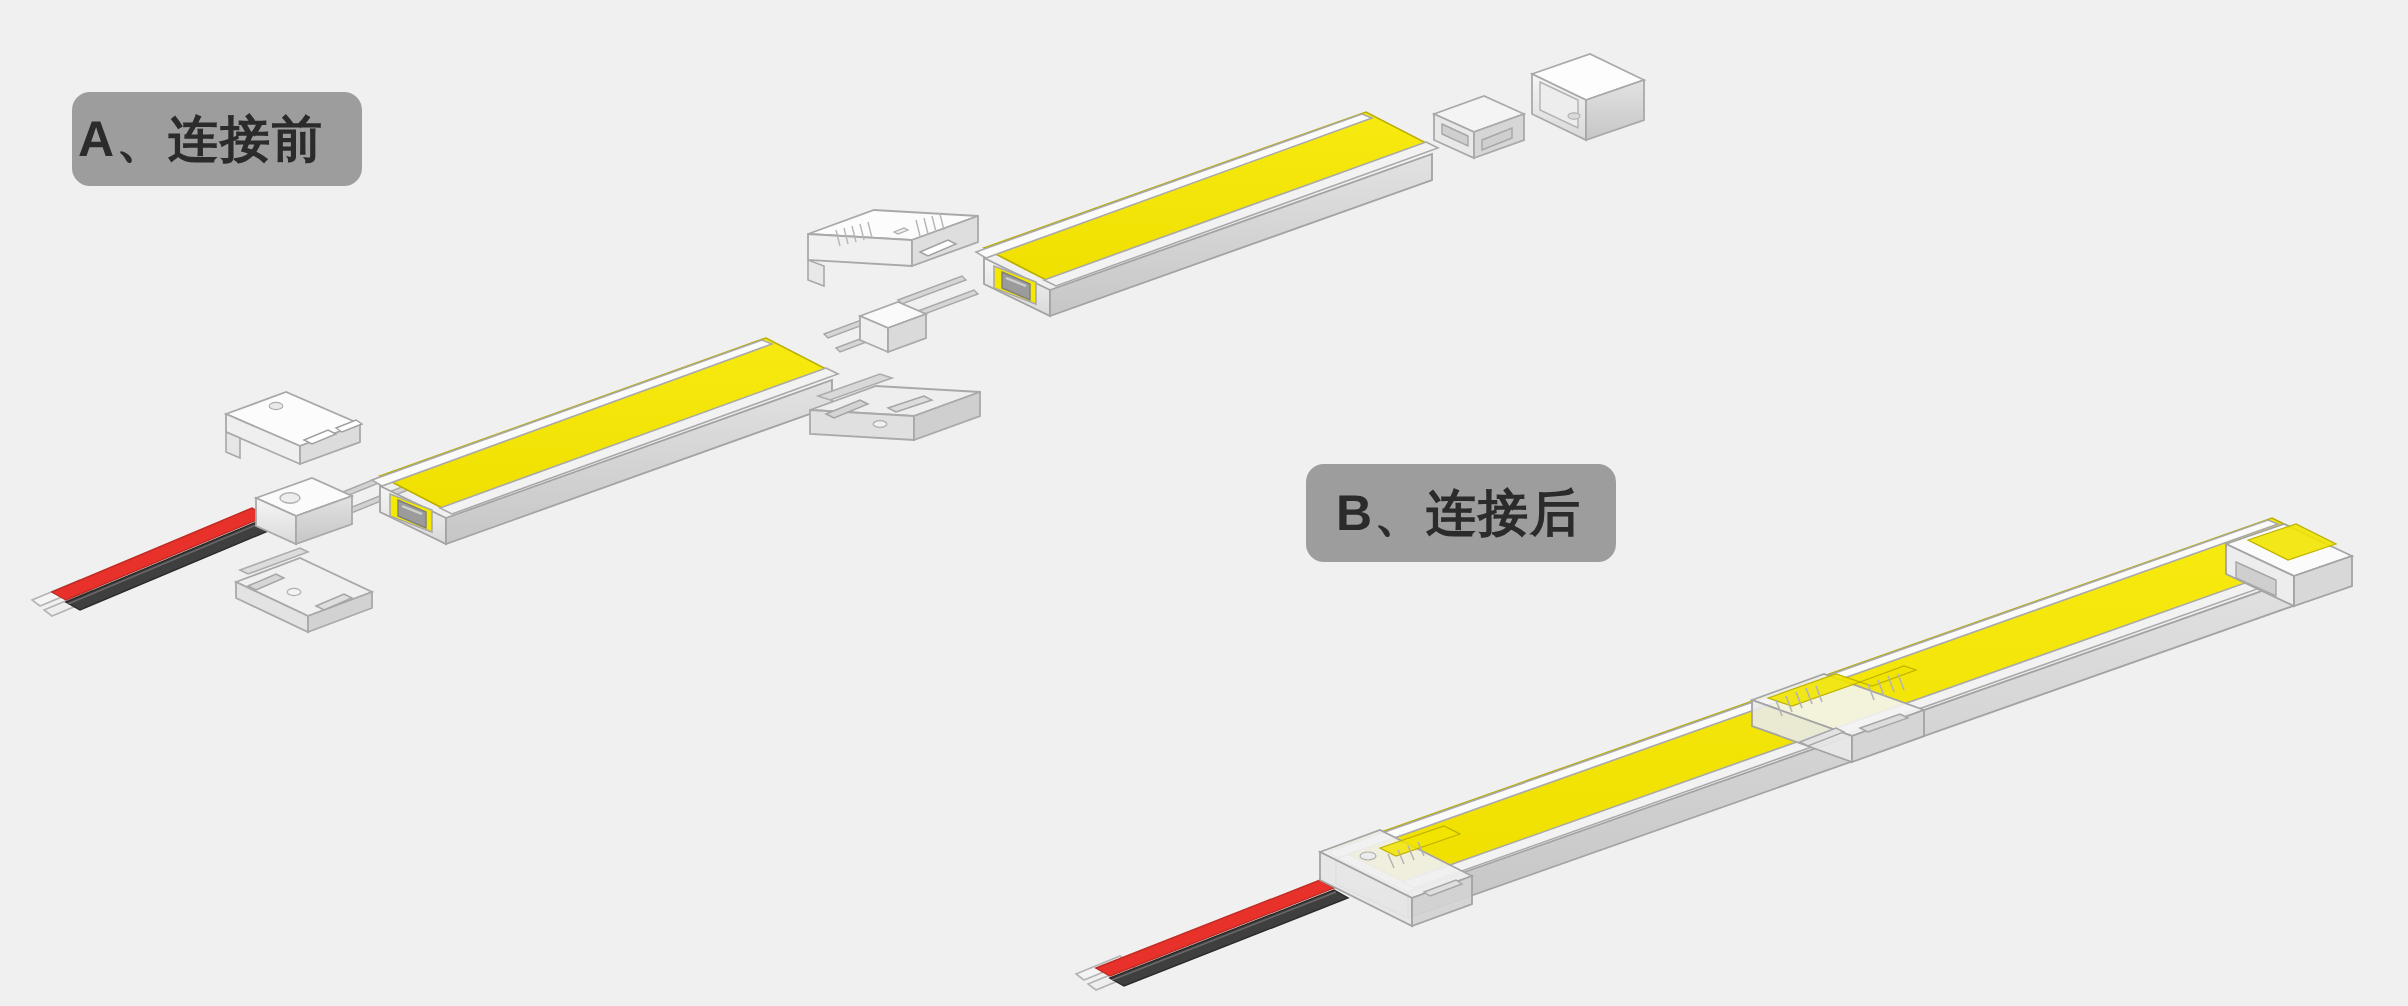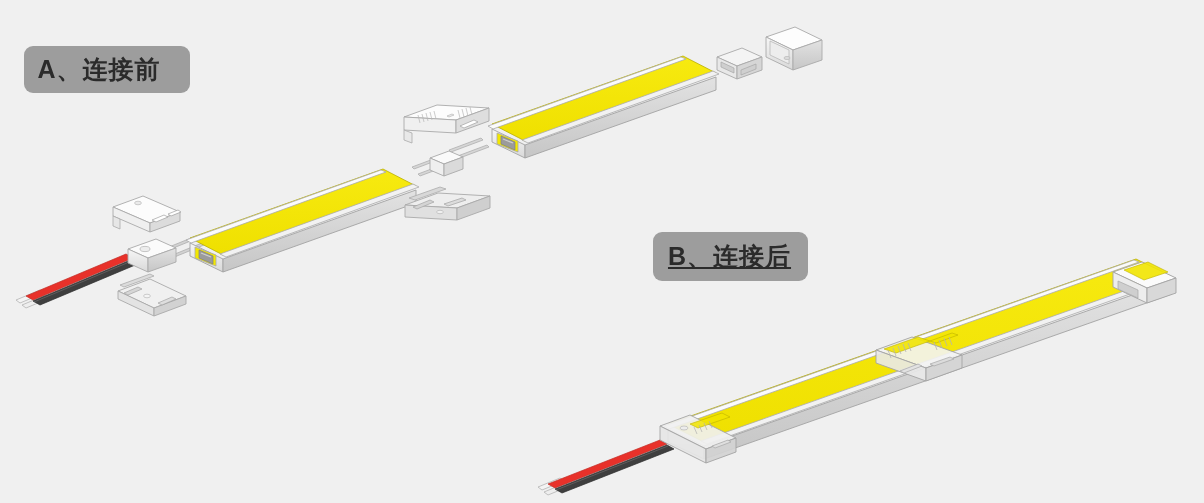--- a/index.html
+++ b/index.html
@@ -32,33 +32,32 @@
     background: #9d9d9d;
     border-radius: 9px;
     color: #2b2b2b;
     font-size: 25px;
     font-weight: bold;
     letter-spacing: 1px;
     white-space: nowrap;
     box-sizing: border-box;
   }
   #badge-a {
-    left: 24px;
+    left: 36px;
     top: 46px;
-    width: 166px;
+    width: 145px;
     height: 47px;
     padding-right: 16px;
   }
   #badge-b {
     left: 653px;
     top: 232px;
     width: 155px;
     height: 49px;
     padding-right: 2px;
-    text-decoration: underline;
   }
 </style>
 </head>
 <body>
 
 <div id="stage">
 <svg width="1204" height="503" viewBox="0 0 1204 503" xmlns="http://www.w3.org/2000/svg">
 
   <defs>
 

